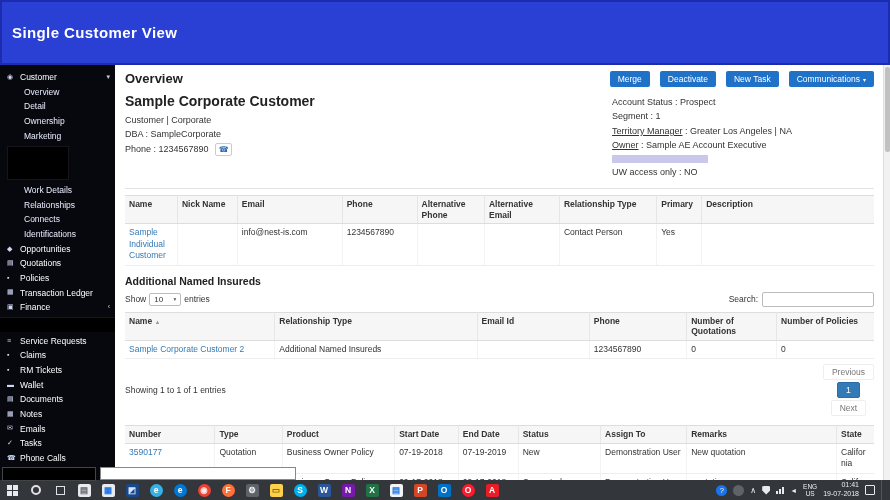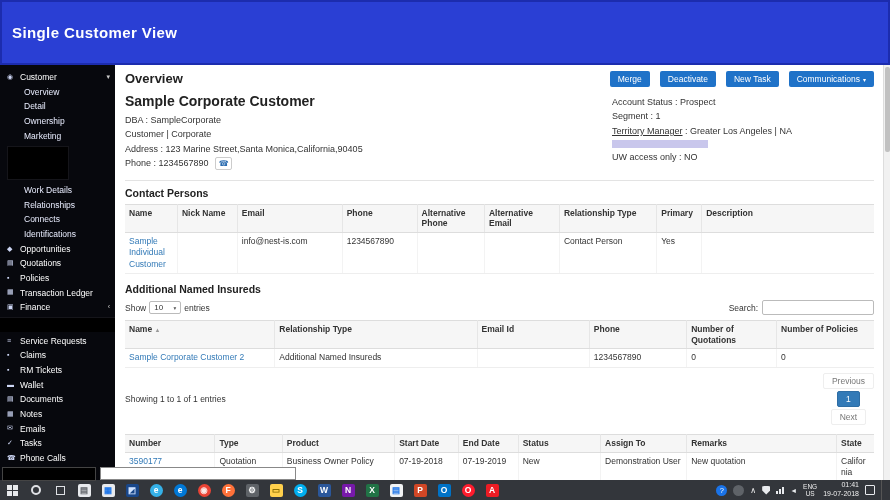--- a/index.html
+++ b/index.html
@@ -213,49 +213,50 @@
             <button class="btn">
               <span>Communications</span>
               <span class="caret">▾</span>
             </button>
           </div>
         </div>
 
         <div class="cust-info">
           <div class="cust-left">
             <h3>Sample Corporate Customer</h3>
+            <div class="info-line">Customer | Corporate</div>
             <div class="info-line">DBA : SampleCorporate</div>
-            <div class="info-line">Customer | Corporate</div>
-            <div class="info-line">Address : 123 Marine Street,Santa Monica,California,90405</div>
             <div class="info-line">
               <span>Phone : 1234567890</span>
               <button class="phone-btn">
                   <span>☎</span>
                 </button>
             </div>
           </div>
           <div class="cust-right">
             <div class="info-line">
               <span>Account Status</span><span> : Prospect</span>
             </div>
             <div class="info-line">
               <span>Segment</span><span> : 1</span>
             </div>
             <div class="info-line">
               <span class="u">Territory Manager</span><span> : Greater Los Angeles  | NA</span>
             </div>
+            <div class="info-line">
+              <span class="u">Owner</span><span> : Sample AE Account Executive</span>
+            </div>
             <div class="lavender"></div>
             <div class="info-line">
               <span>UW access only</span><span>  : NO</span>
             </div>
           </div>
         </div>
 
         <section class="section bordered">
-          <div class="section-title">Contact Persons</div>
           <table class="data-table">
             <colgroup>
               <col style="width:7%">
                 <col style="width:8%">
                 <col style="width:14%">
                 <col style="width:10%">
                 <col style="width:9%">
                 <col style="width:10%">
                 <col style="width:13%">
                 <col style="width:6%">

